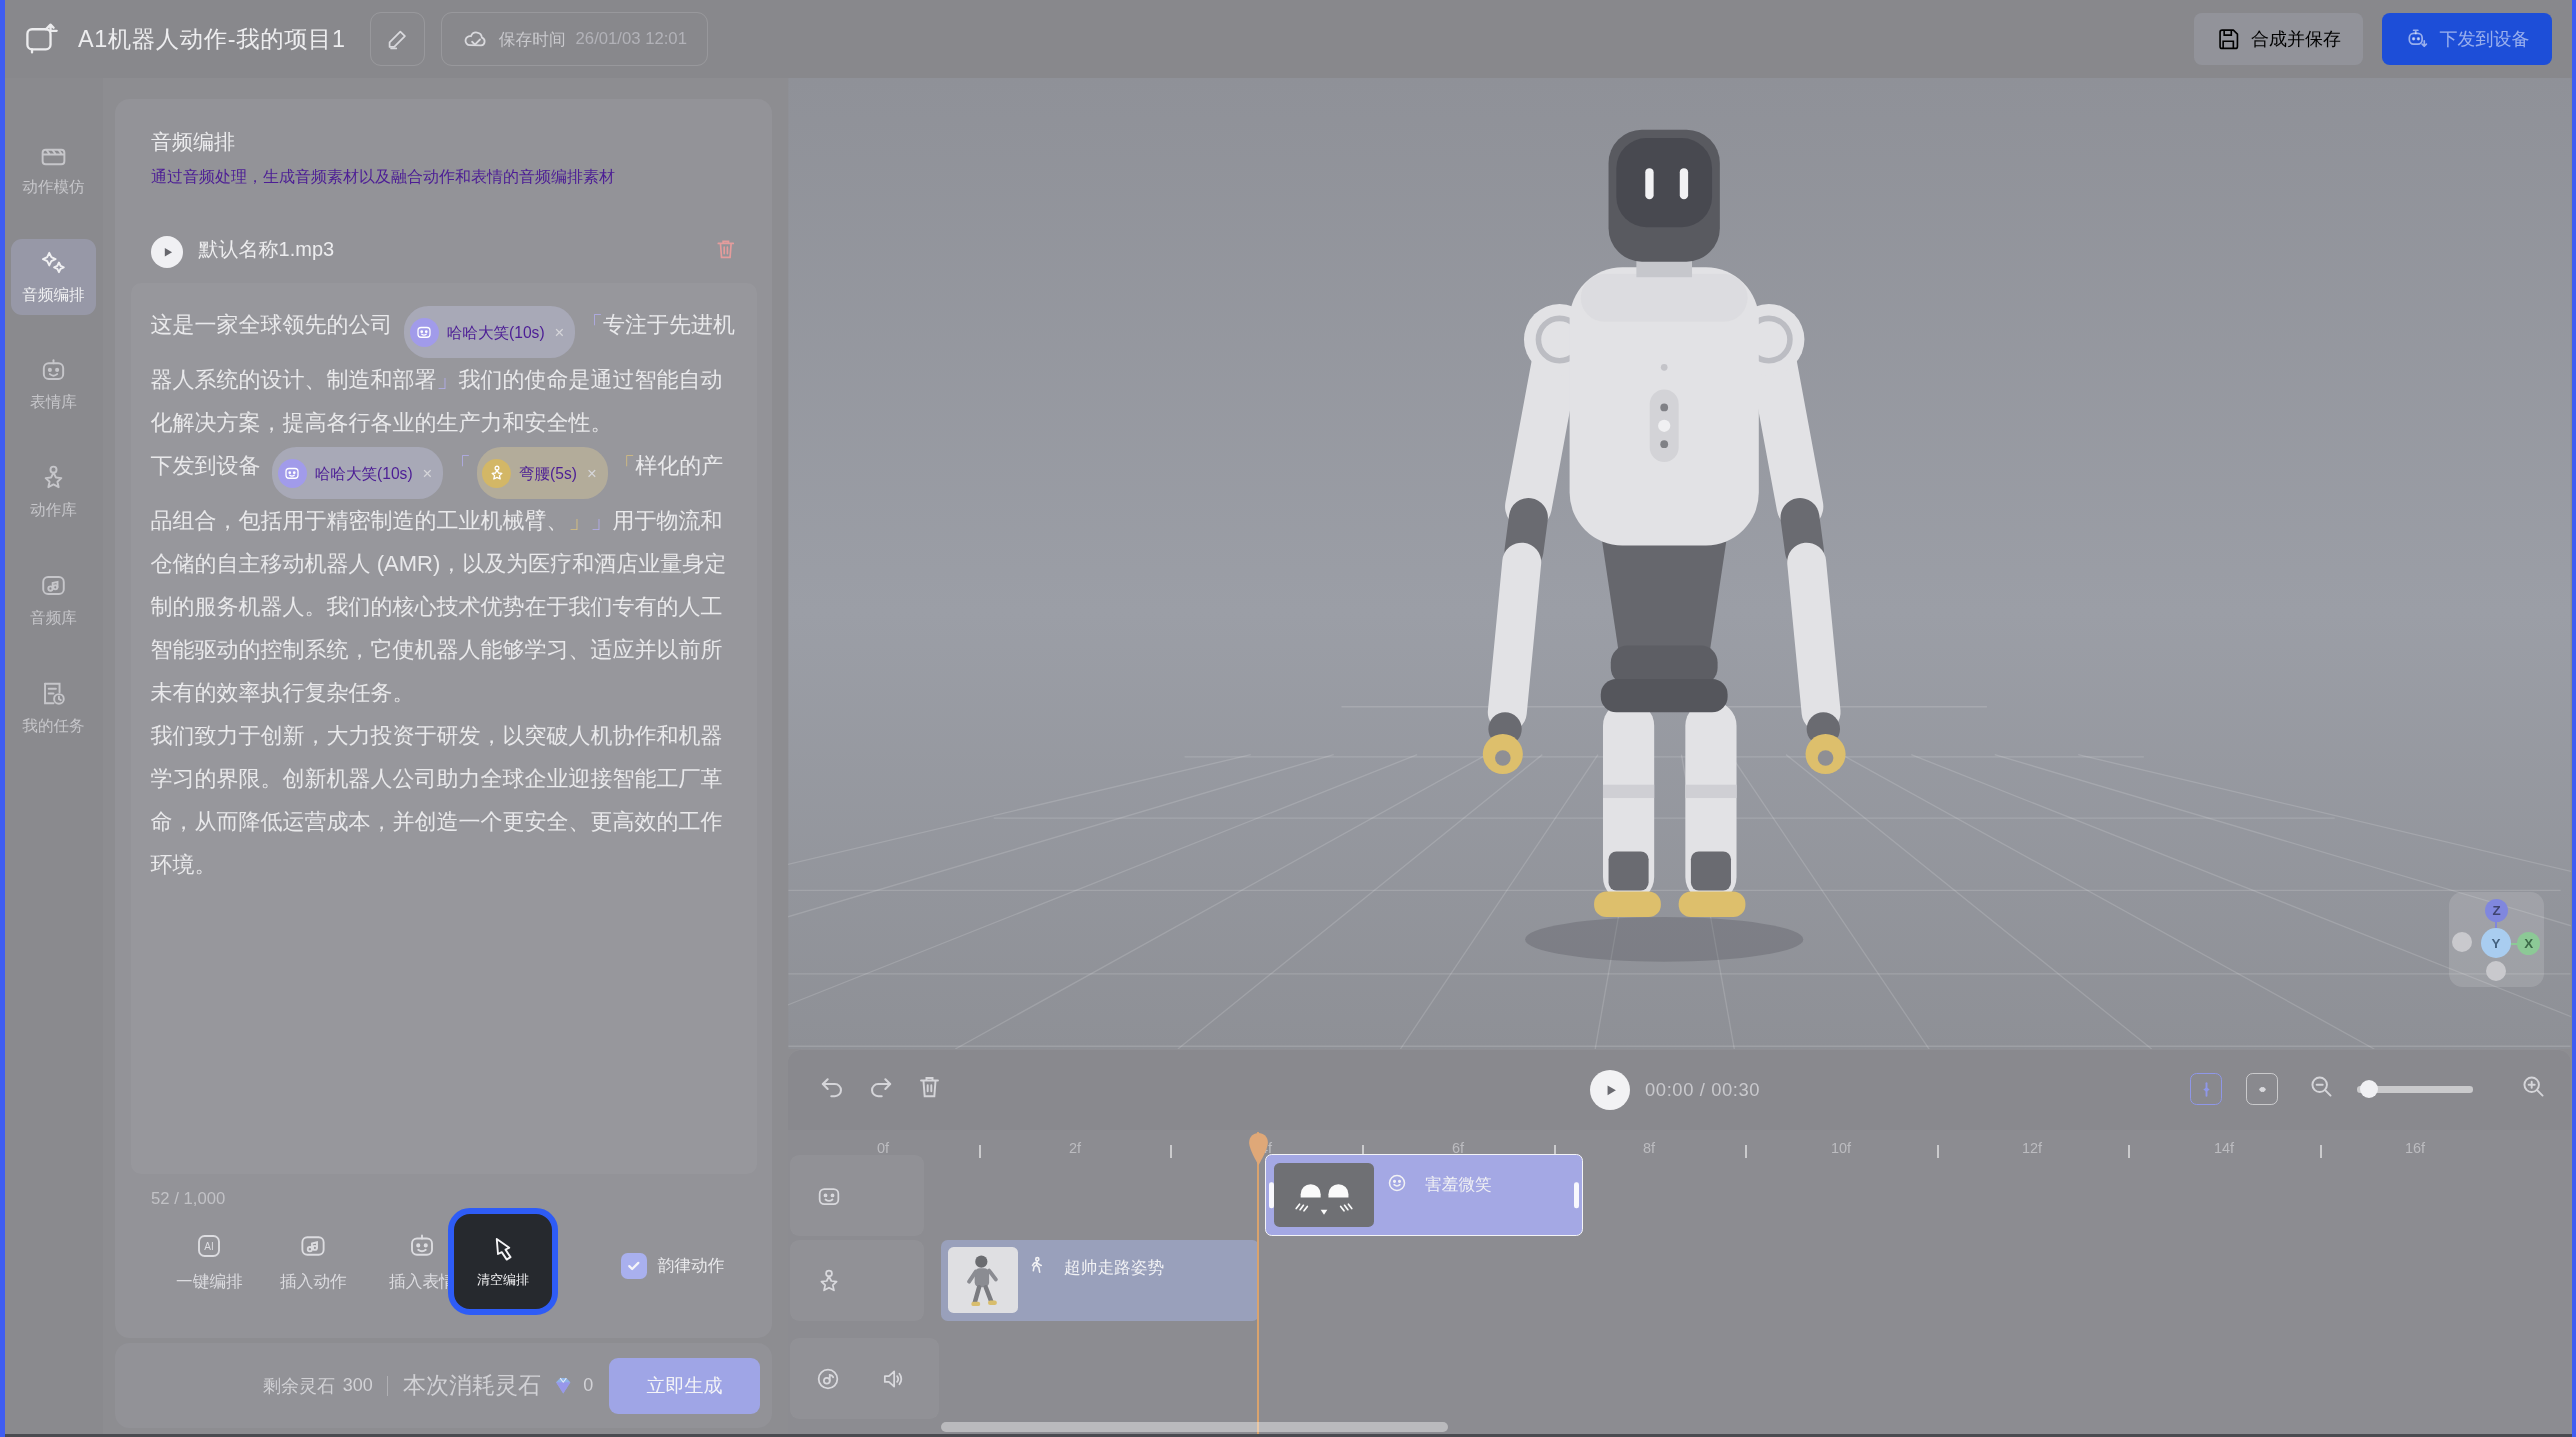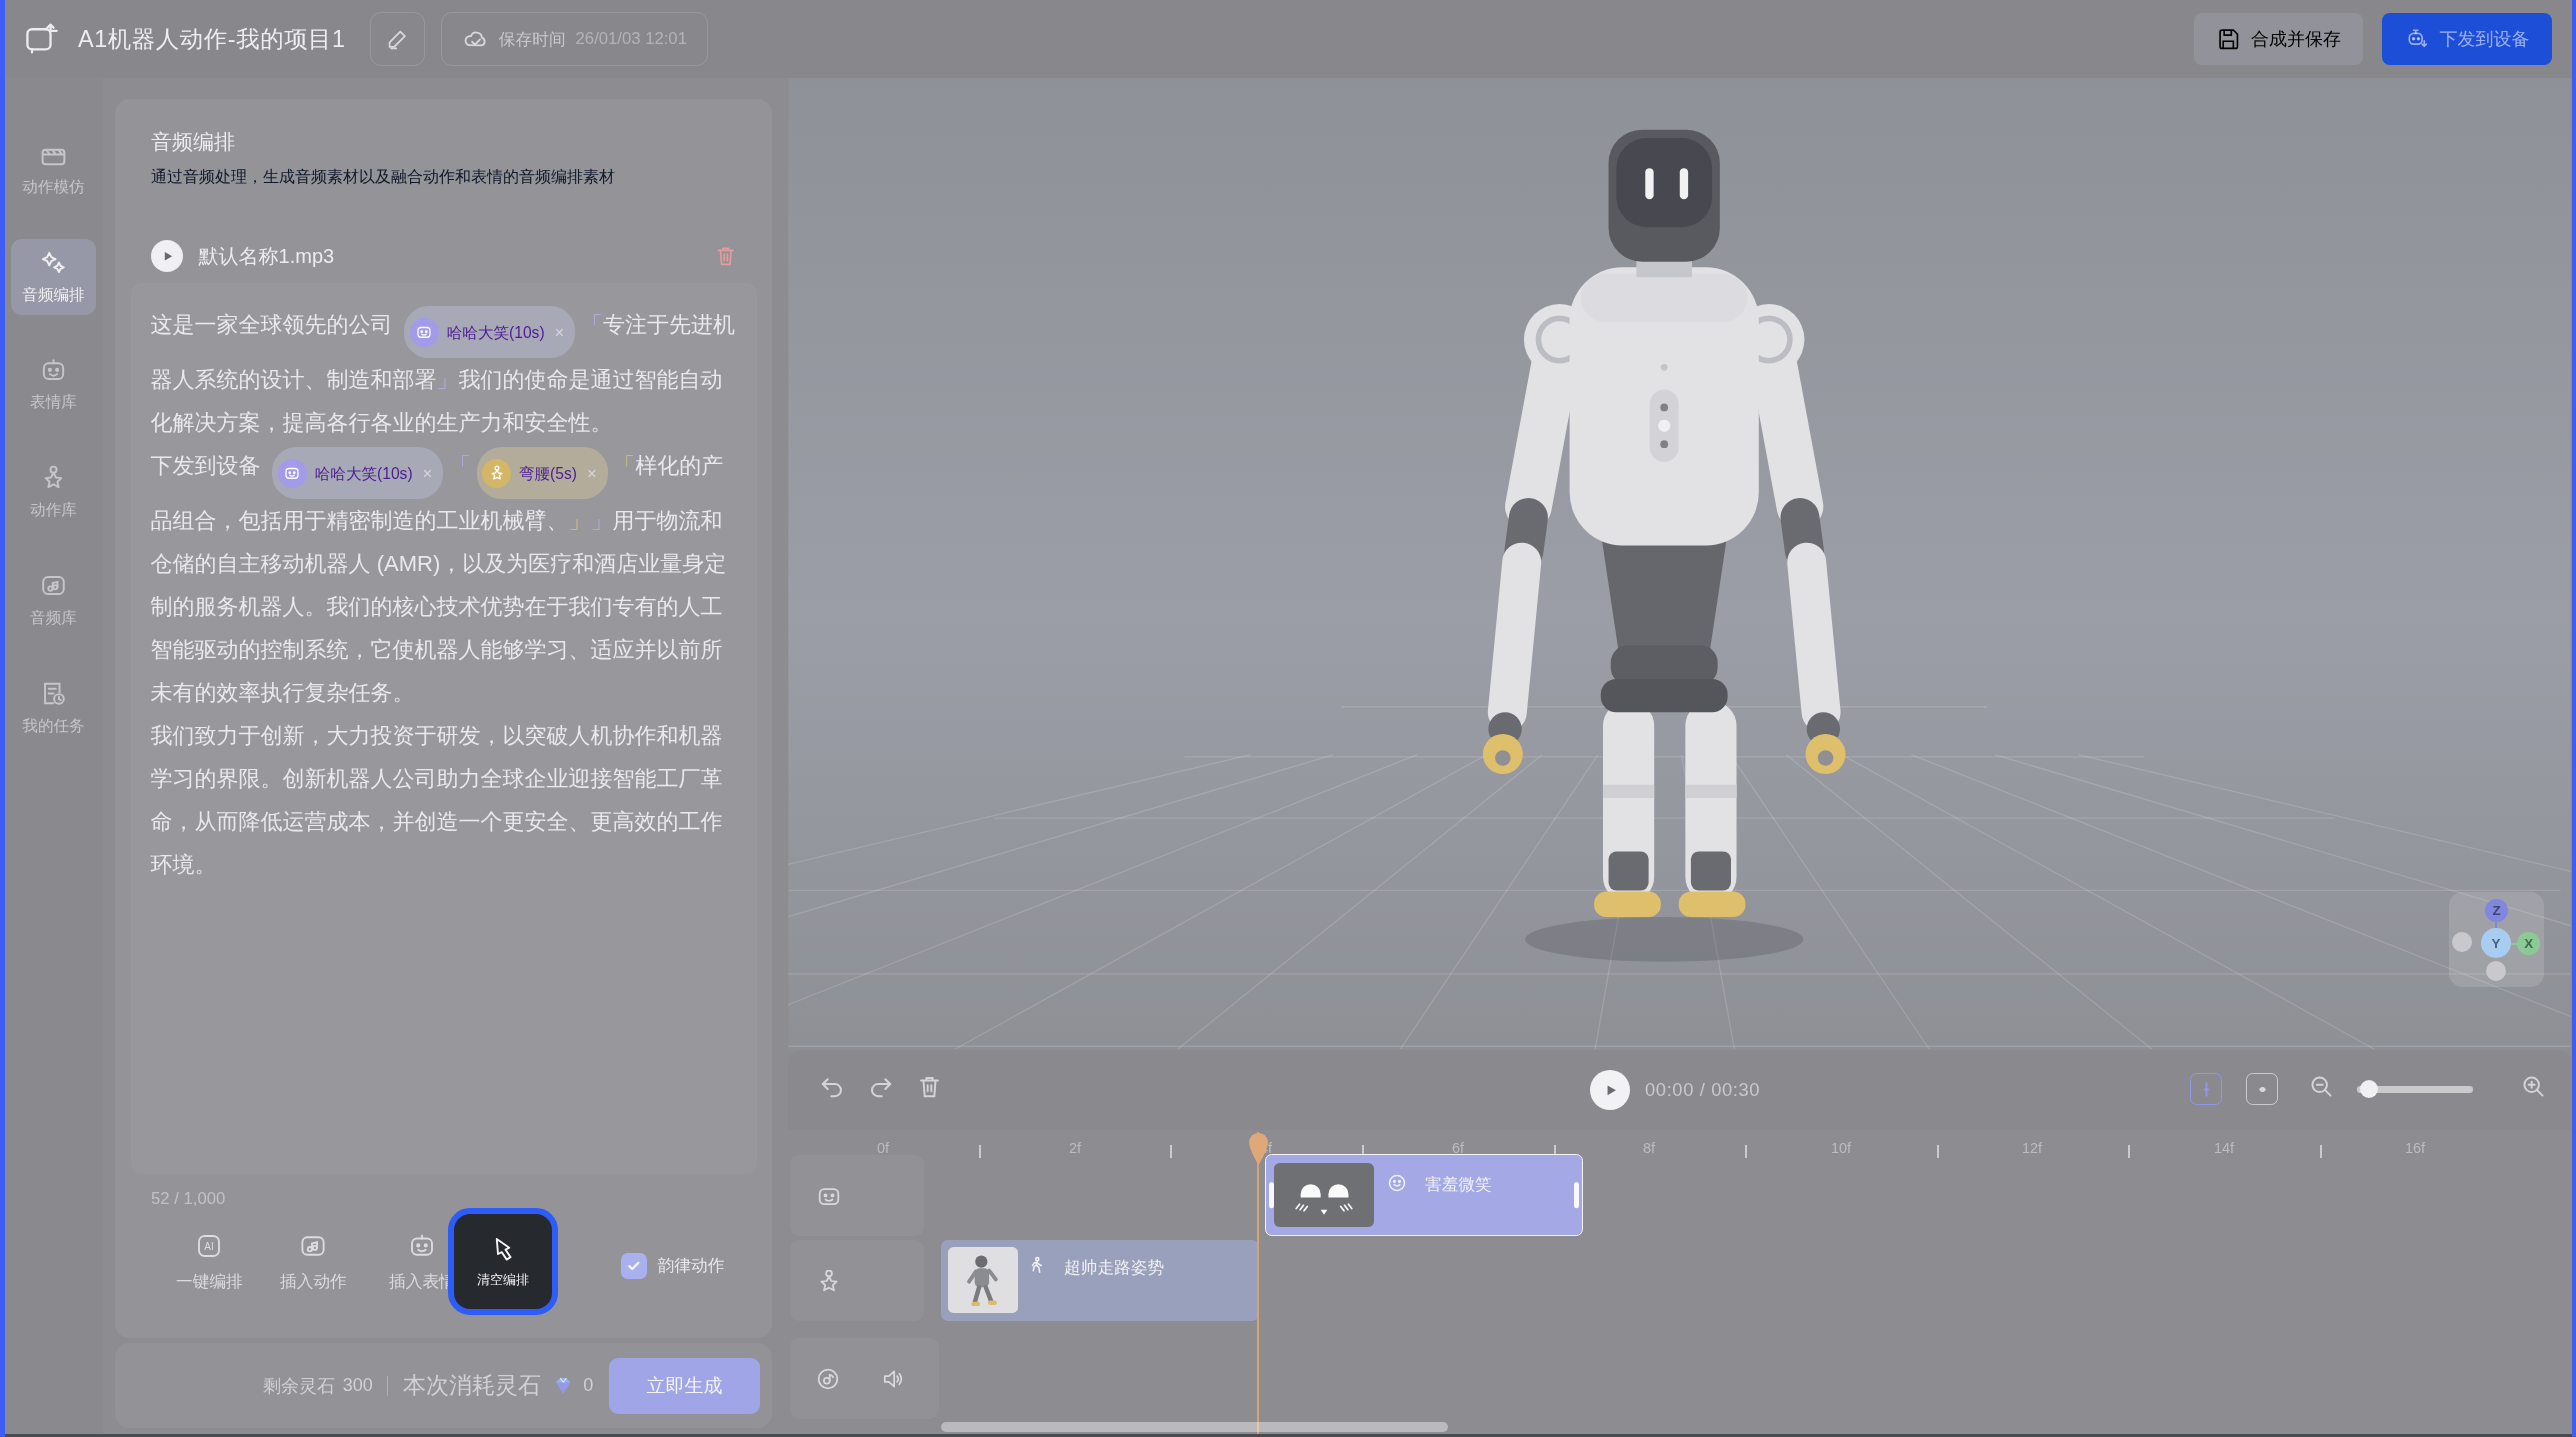--- a/index.html
+++ b/index.html
@@ -18,21 +18,21 @@
   #sidebar{left:4.5px;top:78px;width:98px;height:1360px;background:#8a8a8e;display:flex;
            flex-direction:column;align-items:center;padding-top:53px;gap:32px;box-sizing:border-box;}
   .side-item{width:85px;display:flex;flex-direction:column;align-items:center;gap:7.8px;
              color:#c6c6ca;padding:9px 0;border-radius:11px;}
   .side-item .lbl{font-size:15.6px;}
   .side-item.active{background:rgba(186,190,235,.28);color:#f0f0f2;}
   
   #panel{left:115px;top:99px;width:657px;height:1239px;background:#939398;border-radius:14.5px;}
   #panel-footer{left:115px;top:1343px;width:657px;height:85px;background:#929297;border-radius:14.5px;}
   .ptitle{font-size:21px;color:#ececee;font-weight:500;}
-  .psub{font-size:16px;color:#0f172a;}
+  .psub{font-size:16px;color:#4c1d95;}
   #editor{left:15.6px;top:184px;width:626px;height:891px;background:rgba(255,255,255,.045);
           border-radius:10px;padding:20px;box-sizing:border-box;}
   #editor .txt{font-size:22px;line-height:43px;color:#e9e9eb;white-space:pre-wrap;word-break:break-all;}
   .tagpill{display:inline-flex;align-items:center;gap:7.8px;padding:4.5px 11px 4.5px 5.6px;border-radius:24.5px;
            background:rgba(185,189,214,.48);margin:0 5.6px;vertical-align:-9px;}
   .tagpill.action{background:rgba(213,198,152,.45);}
   .tagbadge{width:29px;height:29px;border-radius:50%;background:#a19bea;display:inline-flex;
             align-items:center;justify-content:center;}
   .tagpill.action .tagbadge{background:#d3b766;}
   .tagtxt{font-size:15.6px;color:#4c1d95;}
@@ -188,21 +188,21 @@
         </svg>
       </span>
       <span class="lbl">我的任务</span>
     </div>
   </div>
 
   <div id="panel" class="abs">
     <div class="abs ptitle" style="left:36px;top:29px;">音频编排</div>
     <div class="abs psub" style="left:36px;top:68px;width:590px;">通过音频处理，生成音频素材以及融合动作和表情的音频编排素材</div>
 
-    <div class="abs" style="left:36px;top:137px;width:588px;height:40px;display:flex;align-items:center;">
+    <div class="abs" style="left:36px;top:137px;width:588px;height:40px;display:flex;align-items:flex-start;">
       <span style="width:32px;height:32px;border-radius:50%;background:#f0f0f3;display:flex;align-items:center;justify-content:center;cursor:pointer;">
         <svg width="14.5" height="14.5" viewBox="0 0 24 24">
             <path d="M8 5 l12 7 -12 7 z" fill="#67676d"></path>
           </svg>
       </span>
       <span style="font-size:20px;color:#ececee;margin-left:15.6px;flex:1;">默认名称1.mp3</span>
       <span style="color:#e49c9c;cursor:pointer;">
         <span>
           <svg width="25.6" height="25.6" viewBox="0 0 48 48" fill="none" stroke="currentColor" stroke-width="3.2" stroke-linecap="round">
             <path d="M10 14 h28 M19 14 v-4 h10 v4 M14 14 l2 26 h16 l2 -26 M21 21 v12 M27 21 v12"></path>

